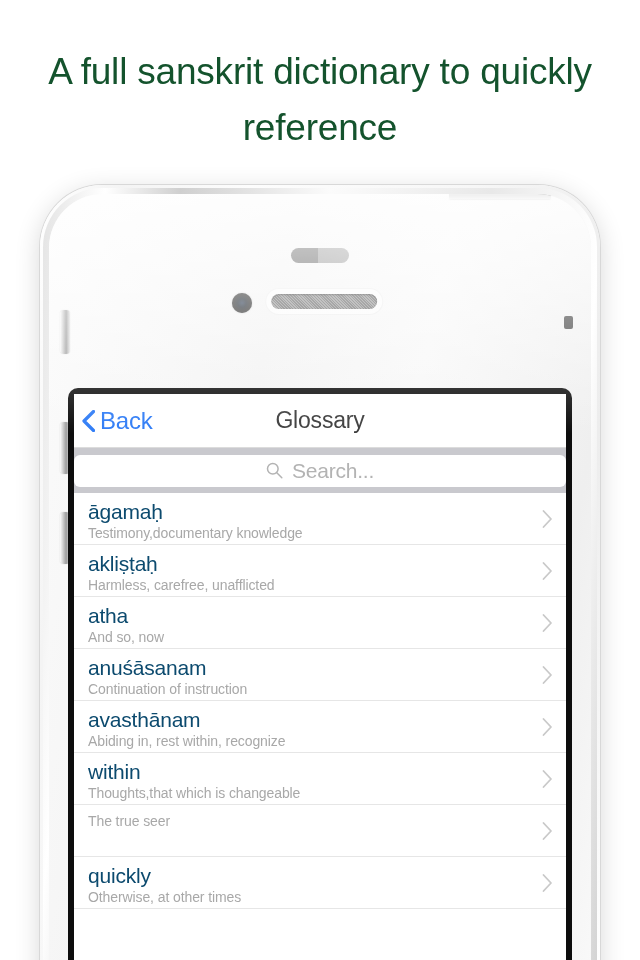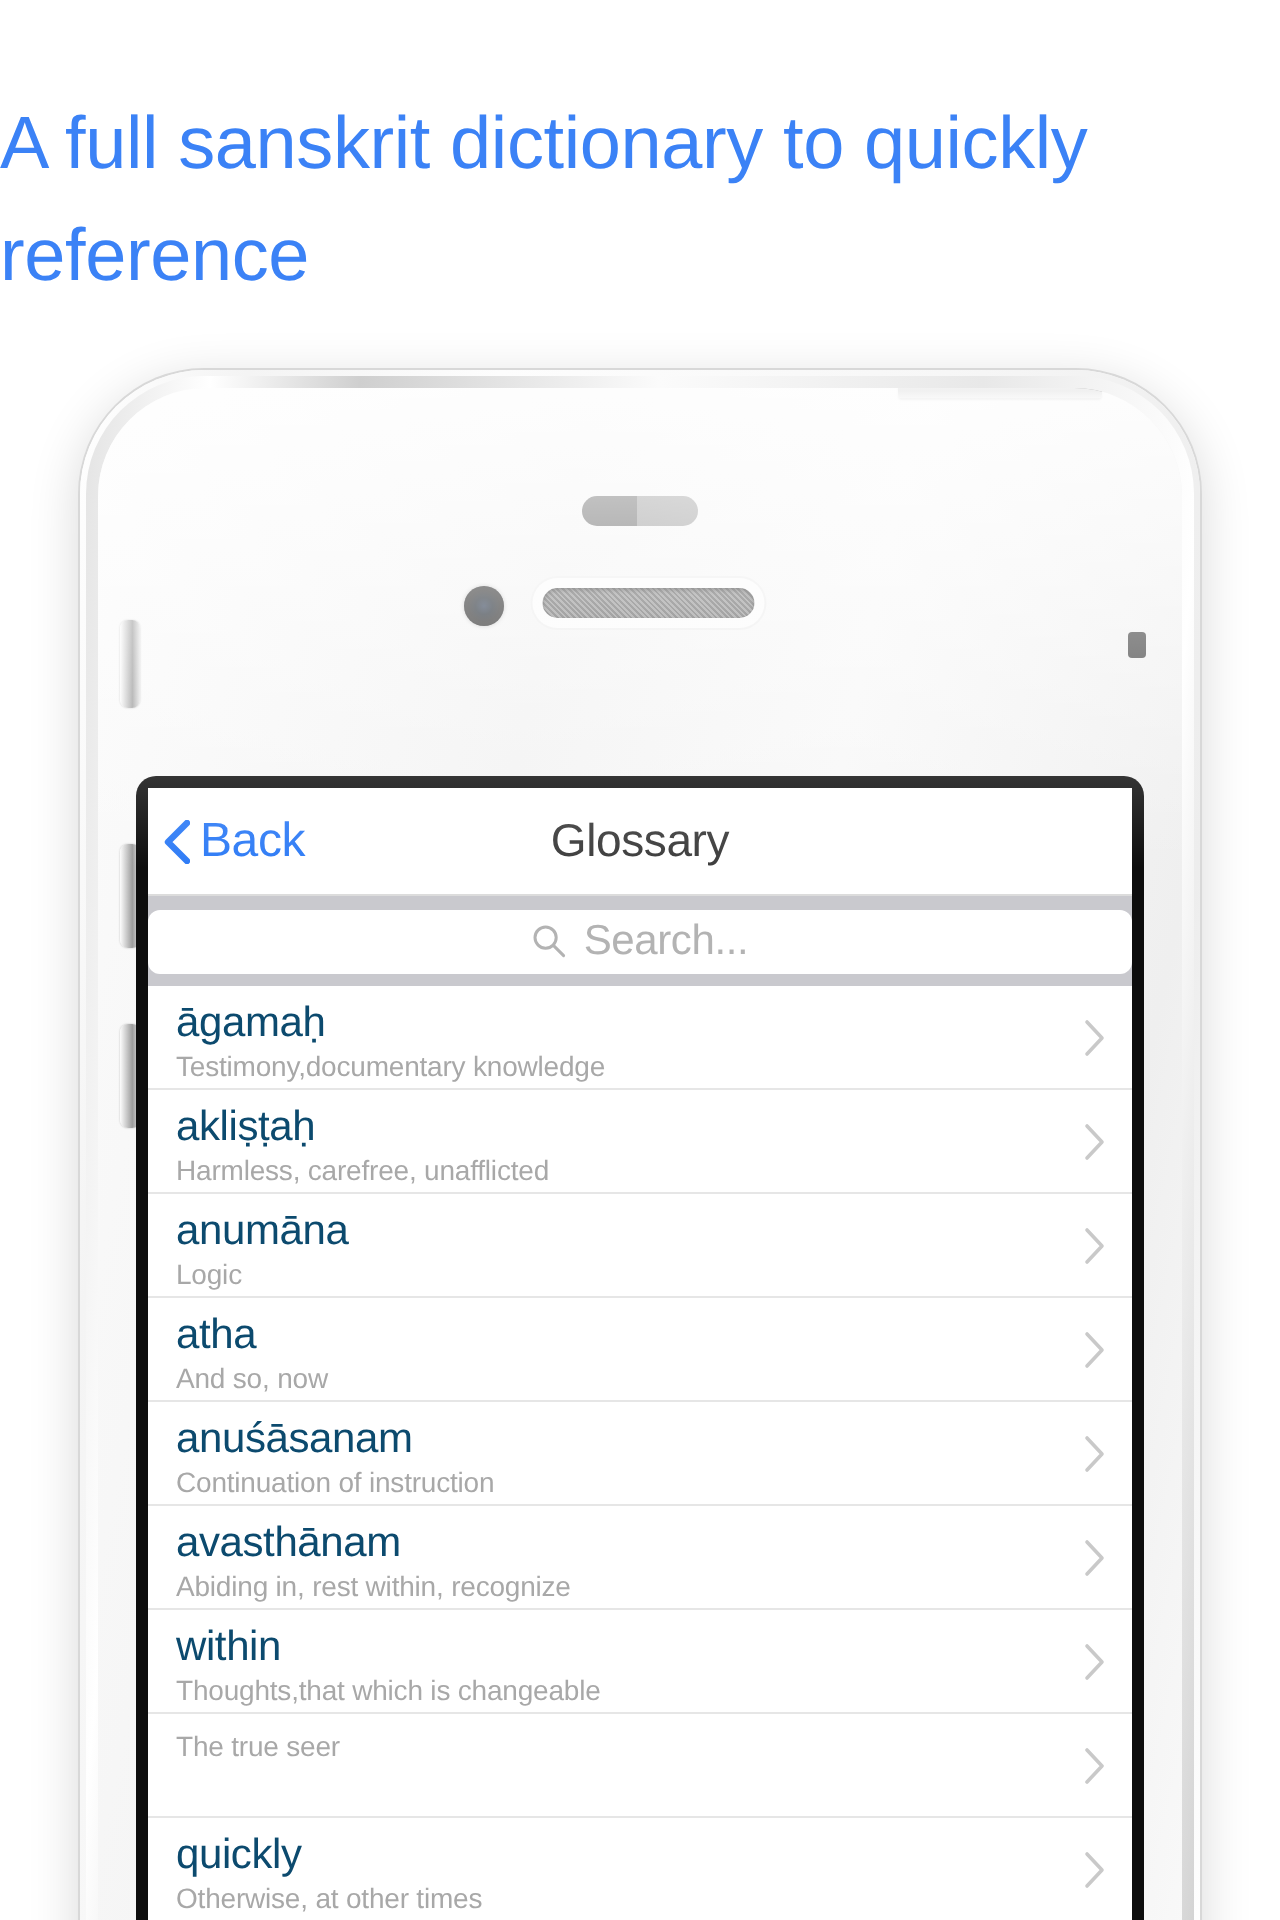--- a/index.html
+++ b/index.html
@@ -14,24 +14,24 @@
     overflow: hidden;
     position: relative;
   }
 
   
   .headline {
     position: absolute;
     top: 44px;
     left: 0;
     width: 640px;
-    text-align: left;
+    text-align: center;
     font-size: 37px;
     line-height: 56px;
-    color: #3b82f6;
+    color: #14532d;
     font-weight: 400;
     letter-spacing: -0.2px;
   }
 
   
   .phone-wrap {
     position: absolute;
     left: 22px;
     top: 185px;
     width: 596px;
@@ -322,27 +322,20 @@
           </div>
 
           <div class="row">
             <div class="row-term">akliṣṭaḥ</div>
             <div class="row-def">Harmless, carefree, unafflicted</div>
             <svg class="row-chevron" viewBox="0 0 11 19">
               <polyline points="1.5,1.5 9,9.5 1.5,17.5" fill="none" stroke="#c9c9c9" stroke-width="1.8" stroke-linecap="round" stroke-linejoin="round"></polyline>
             </svg>
           </div>
 
-          <div class="row">
-            <div class="row-term">anumāna</div>
-            <div class="row-def">Logic</div>
-            <svg class="row-chevron" viewBox="0 0 11 19">
-              <polyline points="1.5,1.5 9,9.5 1.5,17.5" fill="none" stroke="#c9c9c9" stroke-width="1.8" stroke-linecap="round" stroke-linejoin="round"></polyline>
-            </svg>
-          </div>
 
           <div class="row">
             <div class="row-term">atha</div>
             <div class="row-def">And so, now</div>
             <svg class="row-chevron" viewBox="0 0 11 19">
               <polyline points="1.5,1.5 9,9.5 1.5,17.5" fill="none" stroke="#c9c9c9" stroke-width="1.8" stroke-linecap="round" stroke-linejoin="round"></polyline>
             </svg>
           </div>
 
           <div class="row">

